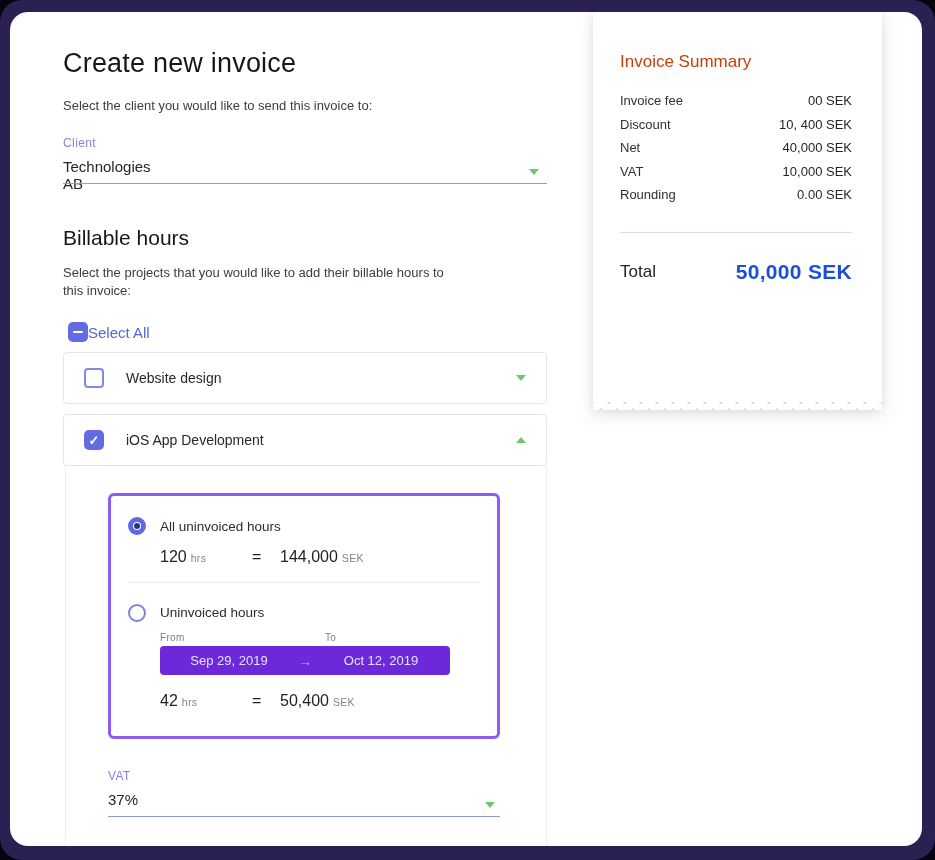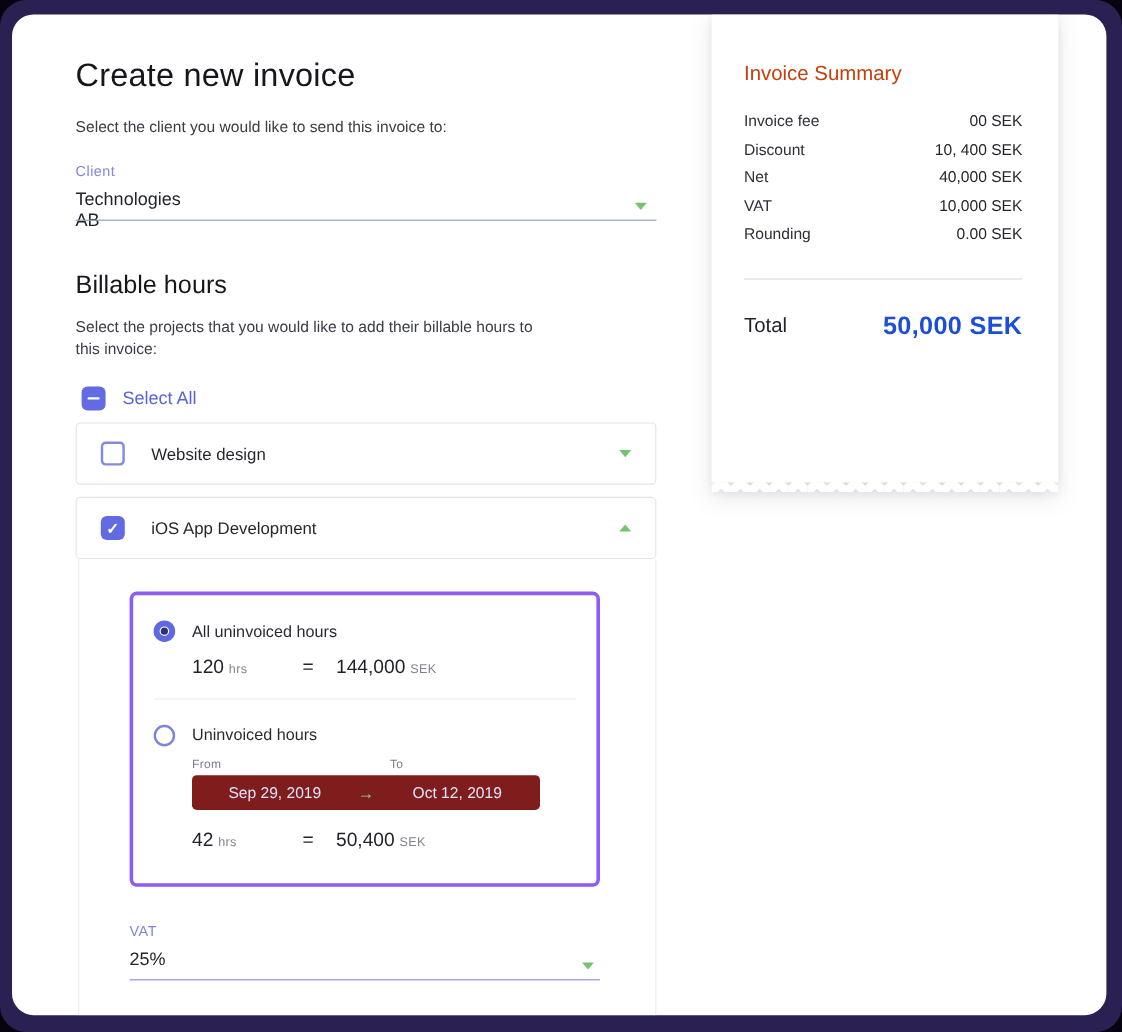--- a/index.html
+++ b/index.html
@@ -35,21 +35,21 @@
   .underline.gray { background:#99a0b2; }
   .underline.indigo { background:#9096de; }
 
   .caret { width:0; height:0; border-left:5px solid transparent; border-right:5px solid transparent; }
   .caret.down { border-top:6px solid #72c56c; }
   .caret.up { border-bottom:6px solid #72c56c; }
 
   .section-title { left:53px; top:214px; font-size:21px; font-weight:500; color:#15171d; }
   .section-subtitle { left:53px; top:252px; width:400px; font-size:13px; line-height:18px; color:#3a3d47; }
 
-  .selectall-row { left:58px; top:310px; display:flex; align-items:center; gap:14px; cursor:pointer; }
+  .selectall-row { left:58px; top:310px; display:flex; align-items:center; cursor:pointer; }
   .cb { width:20px; height:20px; border-radius:5px; display:flex; align-items:center; justify-content:center; flex:0 0 auto; }
   .cb.filled { background:#636be2; }
   .cb.outline { background:#fff; border:2px solid #8289e0; border-radius:4px; }
   .cb .minus { width:10px; height:2.5px; background:#fff; border-radius:2px; }
   .cb .check { color:#fff; font-size:13px; font-weight:bold; line-height:1; }
   .selectall-label { font-size:15px; color:#5a64d6; }
 
   .proj-card {
     left:53px; width:484px; height:52px;
     background:#fff; border:1px solid #e4e4eb; border-radius:4px;
@@ -75,21 +75,21 @@
   .opt-label { font-size:13.5px; color:#2a2c33; }
   .amount-row { display:flex; align-items:baseline; font-size:16px; color:#212329; }
   .amount-row .hours-cell { width:92px; }
   .amount-row .eq-cell { width:28px; }
   .unit { font-size:10.5px; color:#81848f; margin-left:4px; letter-spacing:.3px; }
   .hc-divider { position:absolute; left:17px; right:17px; height:1px; background:#ededf0; }
   .tiny-label { position:absolute; font-size:10px; color:#7c7f8b; letter-spacing:.3px; }
 
   .date-pill {
     position:absolute; left:49px; top:150px; width:290px; height:29px;
-    background:#7f1d1d; border-radius:4px;
+    background:#6d28d9; border-radius:4px;
     display:flex; align-items:center; cursor:pointer;
   }
   .date-pill .d { flex:1; text-align:center; font-size:13px; color:#e2e4fb; }
   .date-pill .arrow { color:#86d488; font-size:14px; font-weight:bold; }
 
   .vat-block { cursor:pointer; }
 
   
   .receipt-wrap {
     left:583px; top:0; width:289px;
@@ -180,21 +180,21 @@
 
       <div class="abs amount-row" style="left:49px;top:196px;right:17px;">
         <span class="hours-cell"><span>42</span><span class="unit">hrs</span></span>
         <span class="eq-cell">=</span>
         <span><span>50,400</span><span class="unit">SEK</span></span>
       </div>
     </div>
 
     <div class="abs vat-block" style="left:0;top:0;">
       <div class="abs field-label" style="left:98px;top:757px;">VAT</div>
-      <div class="abs field-value" style="left:98px;top:779px;">25%</div>
+      <div class="abs field-value" style="left:98px;top:779px;">37%</div>
       <div class="abs underline indigo" style="left:98px;top:804px;width:392px;"></div>
       <div class="abs caret down" style="left:475px;top:790px;"></div>
     </div>
 
     <div class="abs receipt-wrap">
       <div class="receipt">
         <div class="summary-title">Invoice Summary</div>
         <div class="srows">
           <div class="srow">
             <span class="sl">Invoice fee</span>

